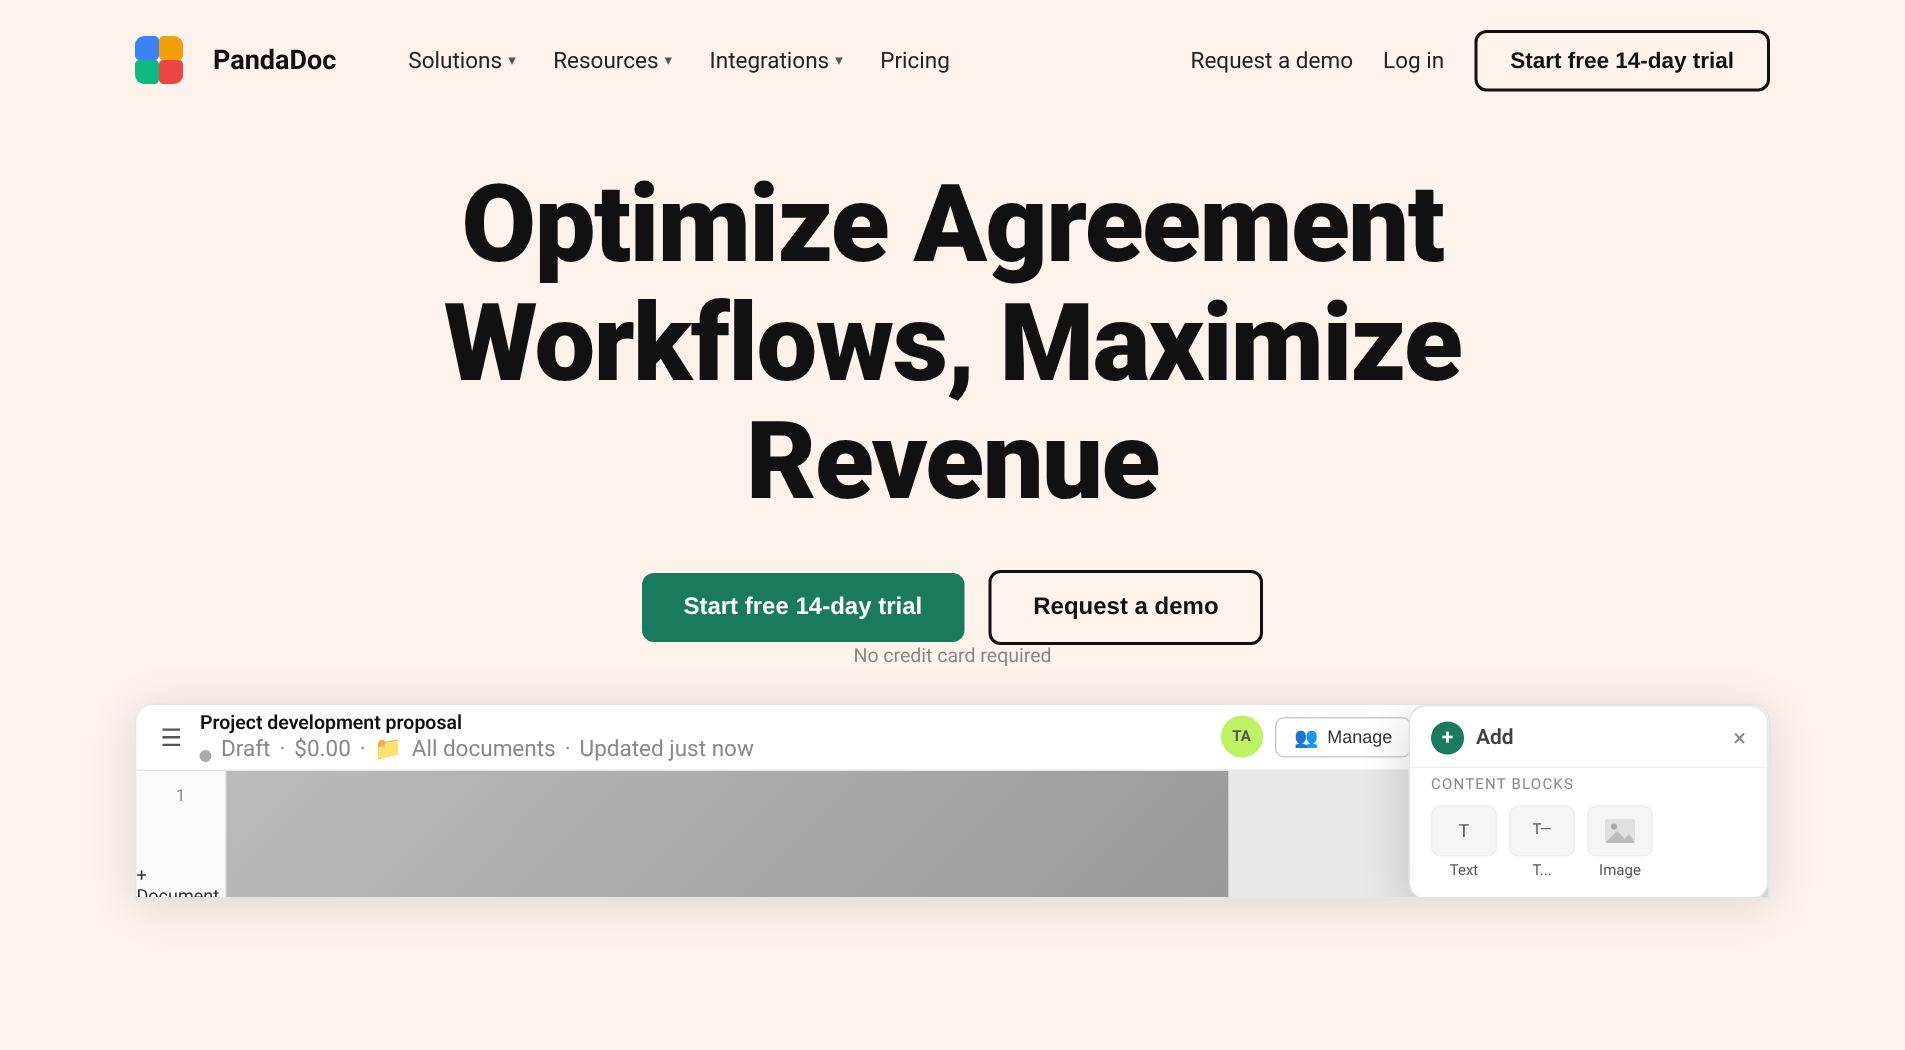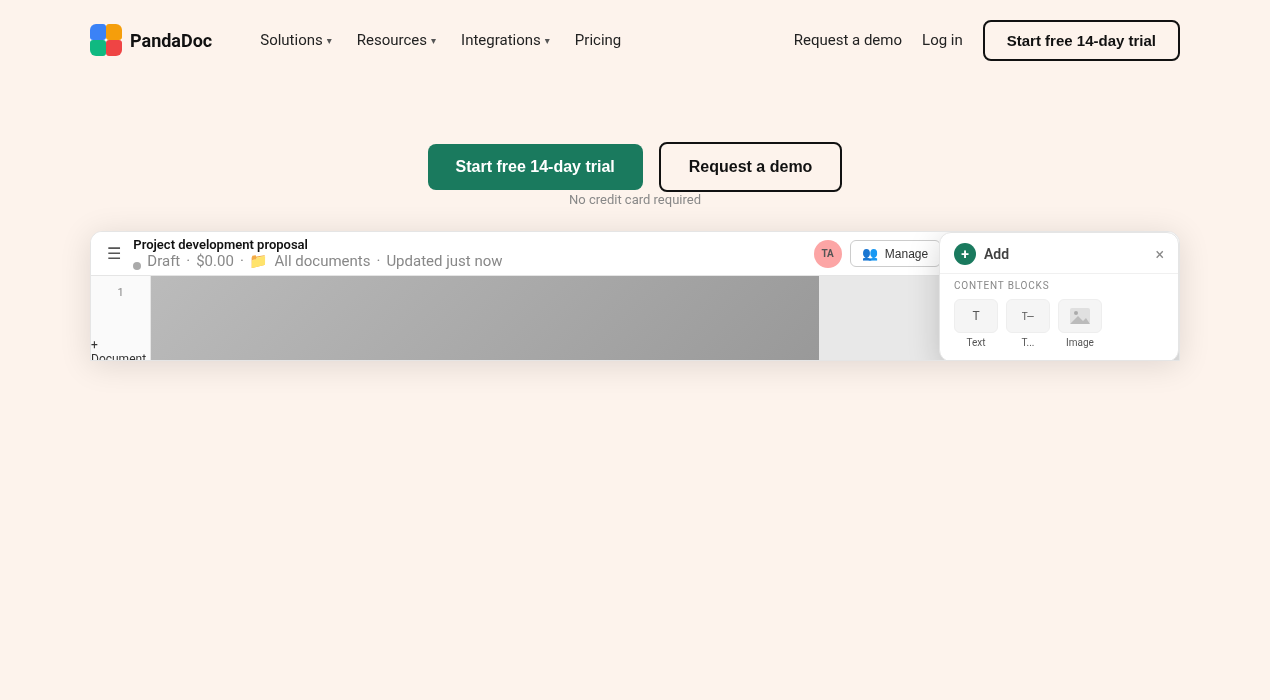--- a/index.html
+++ b/index.html
@@ -17,21 +17,21 @@
       z-index: 10;
       display: flex;
       align-items: center;
       padding: 0 90px;
       height: 80px;
       background-color: #fdf3ec;
     }
     .nav-logo {
       display: flex;
       align-items: center;
-      gap: 8px;
+      gap: 20px;
       margin-right: 36px;
       text-decoration: none;
     }
     .logo-icon {
       width: 32px;
       height: 32px;
       border-radius: 6px;
       overflow: hidden;
       flex-shrink: 0;
     }
@@ -195,21 +195,21 @@
     }
     .doc-toolbar-right {
       display: flex;
       align-items: center;
       gap: 8px;
     }
     .avatar-badge {
       width: 28px;
       height: 28px;
       border-radius: 50%;
-      background: #fca5a5;
+      background: #bef264;
       display: flex;
       align-items: center;
       justify-content: center;
       font-size: 10px;
       font-weight: 700;
       color: #555;
     }
     .manage-btn {
       display: flex;
       align-items: center;
@@ -418,20 +418,21 @@
     </div>
   </div>
   <div class="nav-right">
     <span class="nav-demo">Request a demo</span>
     <span class="nav-login">Log in</span>
     <button class="nav-trial-btn">Start free 14-day trial</button>
   </div>
 </nav>
 
 <section class="hero">
+  <h1 class="hero-title">Optimize Agreement Workflows, Maximize Revenue</h1>
   <div class="hero-buttons">
     <button class="btn-primary">Start free 14-day trial</button>
     <button class="btn-secondary">Request a demo</button>
   </div>
   <p class="hero-note">No credit card required</p>
 </section>
 
 <div class="doc-preview">
 
   <div class="doc-toolbar">

